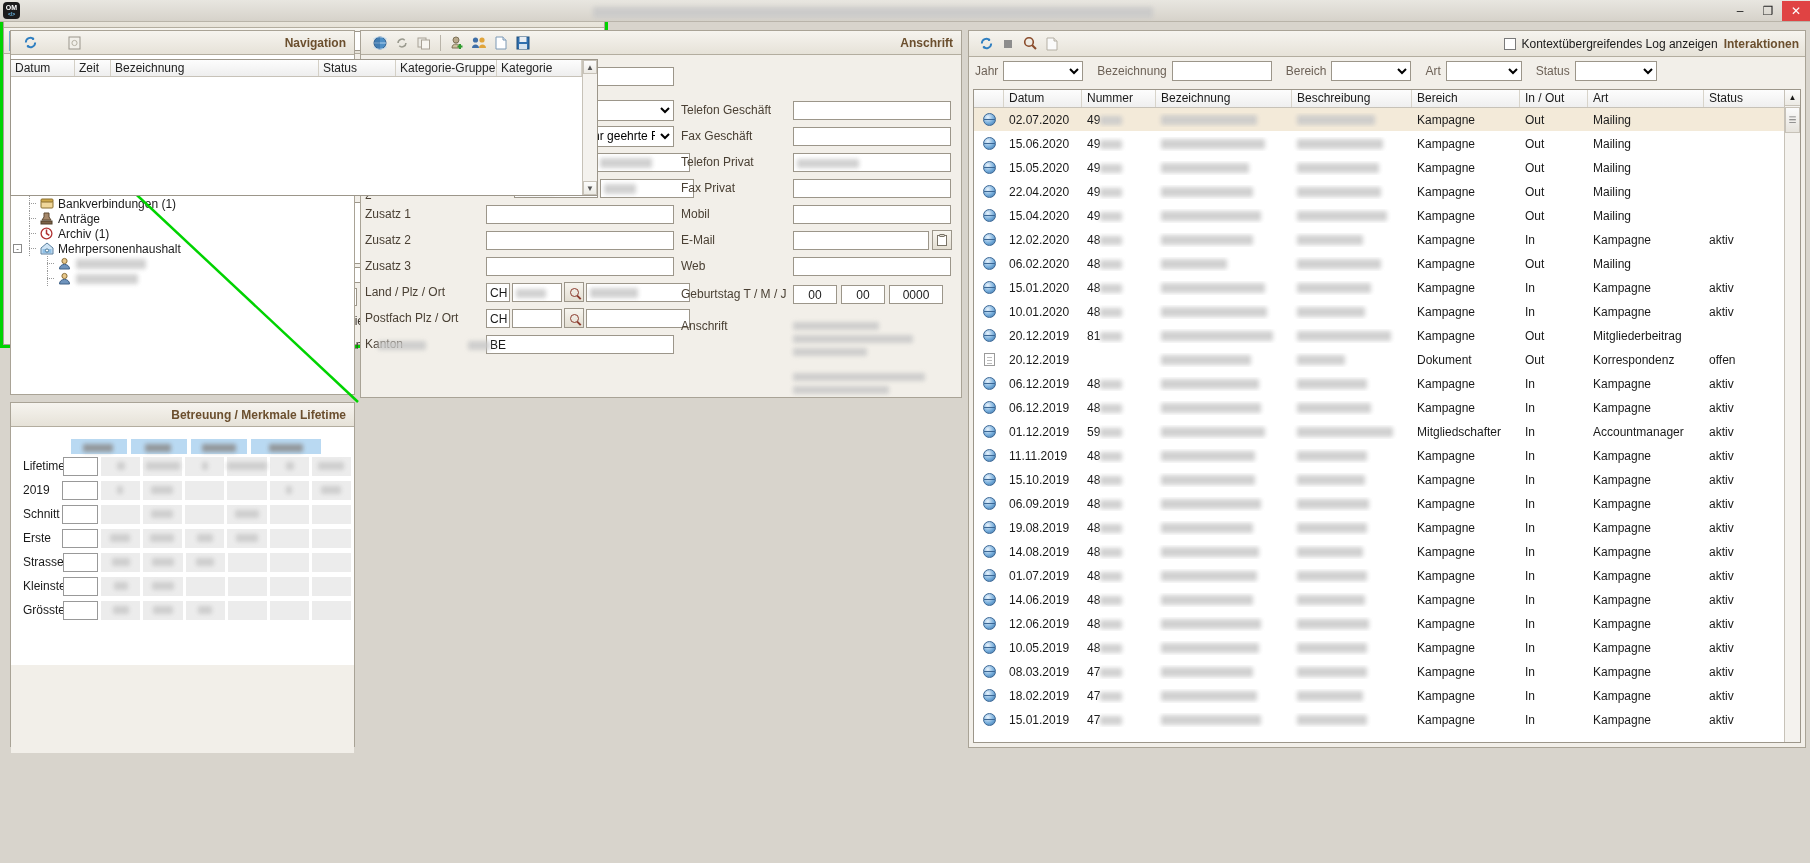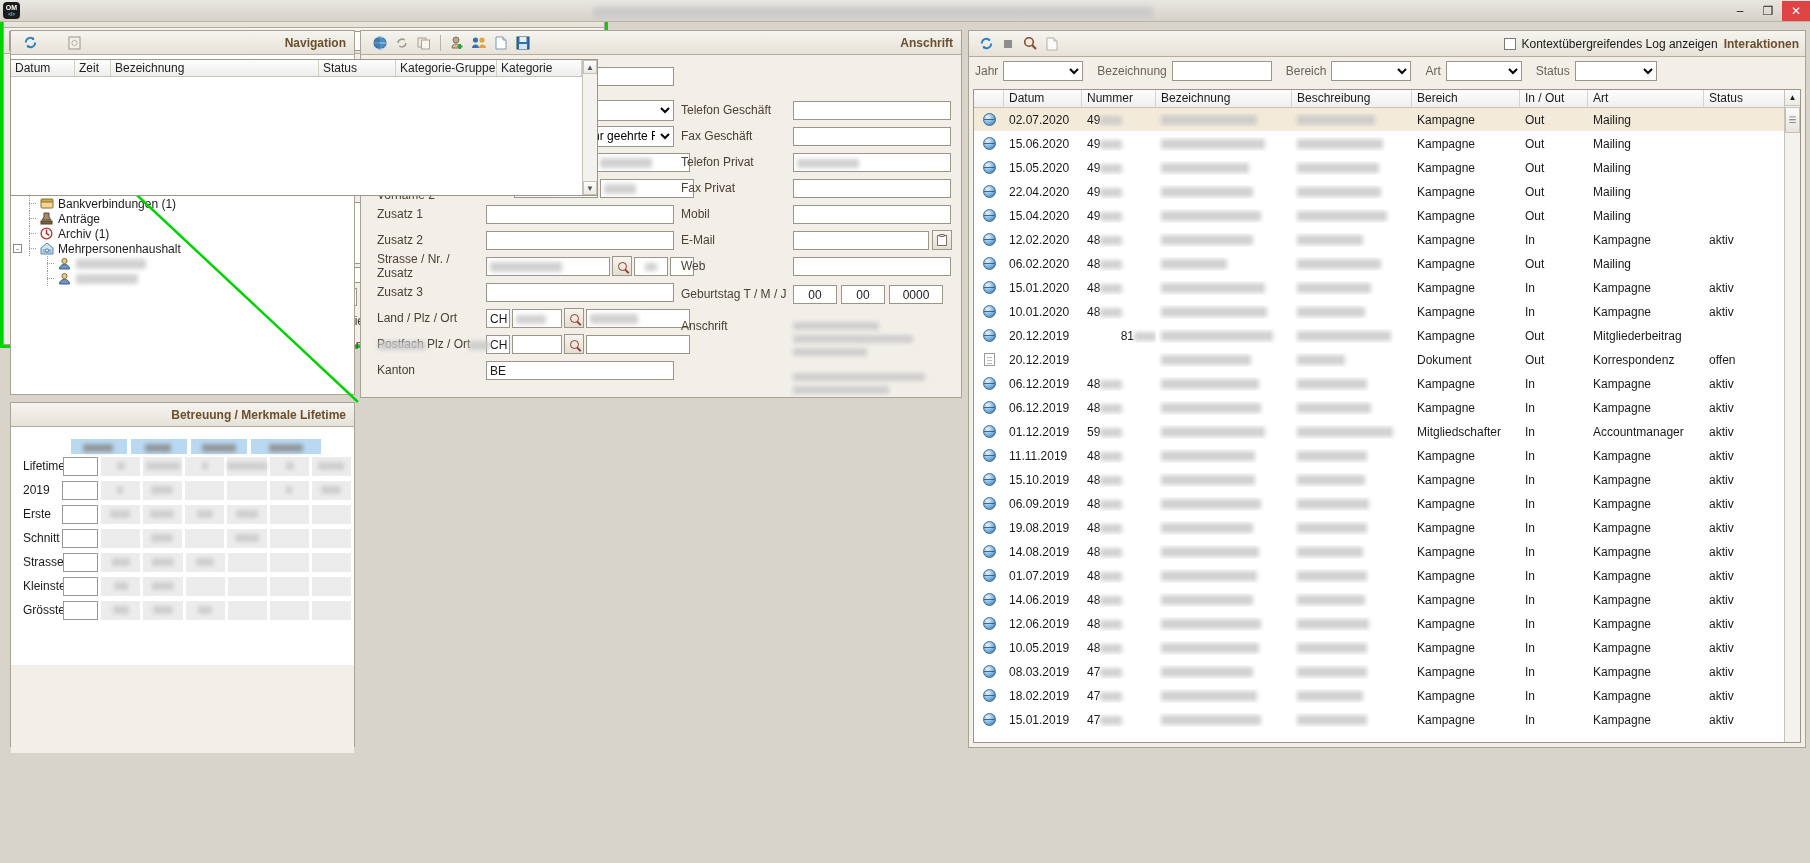--- a/index.html
+++ b/index.html
@@ -64,21 +64,21 @@
   .expander{position:absolute;left:-12px;width:9px;height:9px;border:1px solid #8a8a8a;
     background:#fff;font-size:8px;line-height:7px;text-align:center;color:#333;}
 
   
   #greenline{position:absolute;left:0;top:0;width:1810px;height:863px;pointer-events:none;}
 
   
   #anschrift{left:360px;top:30px;width:602px;height:368px;}
   #ansBody{padding:10px 0 0 0;position:relative;height:342px;}
   .frow{display:flex;align-items:center;height:22px;margin-bottom:4px;}
-  .flabel{width:125px;padding-left:16px;color:#4a4034;font-size:12px;}
+  .flabel{width:125px;padding-left:4px;color:#4a4034;font-size:12px;}
   .fin{height:19px;border:1px solid #9c968a;background:#fff;font-size:12px;
        padding:1px 3px;line-height:16px;overflow:hidden;white-space:nowrap;}
   select.fin{height:21px;padding:0 2px;font-family:"Liberation Sans",sans-serif;font-size:12px;}
   .lensbtn{width:20px;height:20px;border:1px solid #9c968a;background:linear-gradient(#f7f5ef,#e3ded2);
     display:flex;align-items:center;justify-content:center;}
   .lens{width:9px;height:9px;border:1.6px solid #8c3b2e;border-radius:50%;position:relative;display:inline-block;}
   .lens:after{content:"";position:absolute;width:1.6px;height:5px;background:#8c3b2e;
     right:-2px;bottom:-4px;transform:rotate(-45deg);}
   .rcol{position:absolute;left:320px;top:10px;width:282px;}
 
@@ -428,29 +428,20 @@
         </div>
         <div class="frow">
           <span class="flabel">Zusatz 1</span>
           <span class="fin" style="width:188px"></span>
         </div>
         <div class="frow">
           <span class="flabel">Zusatz 2</span>
           <span class="fin" style="width:188px"></span>
         </div>
         <div class="frow">
-          <span class="flabel">Strasse / Nr. / Zusatz</span>
-          <span class="fin" style="width:124px"><span class="blur " style="width:72px;height:10px;"></span></span>
-          <span class="lensbtn" style="margin-left:2px">
-            <span class="lens"></span>
-          </span>
-          <span class="fin" style="width:34px;margin-left:2px;text-align:center;color:#444"><span class="blur " style="width:12px;height:8px;"></span></span>
-          <span class="fin" style="width:24px;margin-left:2px"></span>
-        </div>
-        <div class="frow">
           <span class="flabel">Zusatz 3</span>
           <span class="fin" style="width:188px"></span>
         </div>
         <div class="frow">
           <span class="flabel">Land / Plz / Ort</span>
           <span class="fin" style="width:24px">CH</span>
           <span class="fin" style="width:50px;margin-left:2px"><span class="blur " style="width:30px;height:9px;"></span></span>
           <span class="lensbtn" style="margin-left:2px">
             <span class="lens"></span>
           </span>
@@ -546,36 +537,36 @@
             <span class="lbl">2019</span>
             <span class="stcell" style="width:36px"></span>
             <span class="stband" style="width:40px;text-align:center;line-height:19px"><span class="blur " style="width:6px;height:8px;"></span></span>
             <span class="stband" style="width:40px;text-align:center;line-height:19px"><span class="blur " style="width:22px;height:8px;"></span></span>
             <span class="stband" style="width:40px;text-align:center;line-height:19px"></span>
             <span class="stband" style="width:40px;text-align:center;line-height:19px"></span>
             <span class="stband" style="width:40px;text-align:center;line-height:19px"><span class="blur " style="width:6px;height:8px;"></span></span>
             <span class="stband" style="width:40px;text-align:center;line-height:19px"><span class="blur " style="width:20px;height:8px;"></span></span>
           </div>
           <div class="strow">
+            <span class="lbl">Schnitt</span>
+            <span class="stcell" style="width:36px"></span>
+            <span class="stband" style="width:40px;text-align:center;line-height:19px"></span>
+            <span class="stband" style="width:40px;text-align:center;line-height:19px"><span class="blur " style="width:22px;height:8px;"></span></span>
+            <span class="stband" style="width:40px;text-align:center;line-height:19px"></span>
+            <span class="stband" style="width:40px;text-align:center;line-height:19px"><span class="blur " style="width:24px;height:8px;"></span></span>
+            <span class="stband" style="width:40px;text-align:center;line-height:19px"></span>
+            <span class="stband" style="width:40px;text-align:center;line-height:19px"></span>
+          </div>
+          <div class="strow">
             <span class="lbl">Erste</span>
             <span class="stcell" style="width:36px"></span>
             <span class="stband" style="width:40px;text-align:center;line-height:19px"><span class="blur " style="width:20px;height:8px;"></span></span>
             <span class="stband" style="width:40px;text-align:center;line-height:19px"><span class="blur " style="width:24px;height:8px;"></span></span>
             <span class="stband" style="width:40px;text-align:center;line-height:19px"><span class="blur " style="width:16px;height:8px;"></span></span>
             <span class="stband" style="width:40px;text-align:center;line-height:19px"><span class="blur " style="width:22px;height:8px;"></span></span>
-            <span class="stband" style="width:40px;text-align:center;line-height:19px"></span>
-            <span class="stband" style="width:40px;text-align:center;line-height:19px"></span>
-          </div>
-          <div class="strow">
-            <span class="lbl">Schnitt</span>
-            <span class="stcell" style="width:36px"></span>
-            <span class="stband" style="width:40px;text-align:center;line-height:19px"></span>
-            <span class="stband" style="width:40px;text-align:center;line-height:19px"><span class="blur " style="width:22px;height:8px;"></span></span>
-            <span class="stband" style="width:40px;text-align:center;line-height:19px"></span>
-            <span class="stband" style="width:40px;text-align:center;line-height:19px"><span class="blur " style="width:24px;height:8px;"></span></span>
             <span class="stband" style="width:40px;text-align:center;line-height:19px"></span>
             <span class="stband" style="width:40px;text-align:center;line-height:19px"></span>
           </div>
           <div class="strow">
             <span class="lbl">Strasse</span>
             <span class="stcell" style="width:36px"></span>
             <span class="stband" style="width:40px;text-align:center;line-height:19px"><span class="blur " style="width:18px;height:8px;"></span></span>
             <span class="stband" style="width:40px;text-align:center;line-height:19px"><span class="blur " style="width:22px;height:8px;"></span></span>
             <span class="stband" style="width:40px;text-align:center;line-height:19px"><span class="blur " style="width:18px;height:8px;"></span></span>
             <span class="stband" style="width:40px;text-align:center;line-height:19px"></span>
@@ -907,21 +898,21 @@
           <div style="width:108px;">Kampagne</div>
           <div style="width:68px;">In</div>
           <div style="width:116px;">Kampagne</div>
           <div style="width:90px;">aktiv</div>
         </div>
         <div class="irow">
           <div style="width:30px;padding:0">
             <div class="globe"></div>
           </div>
           <div style="width:78px;">20.12.2019</div>
-          <div style="width:74px;text-align:right;">81<span class="blur " style="width:22px;height:9px;"></span></div>
+          <div style="width:74px;">81<span class="blur " style="width:22px;height:9px;"></span></div>
           <div style="width:136px;"><span class="blur " style="width:112px;height:10px;"></span></div>
           <div style="width:120px;"><span class="blur " style="width:94px;height:10px;"></span></div>
           <div style="width:108px;">Kampagne</div>
           <div style="width:68px;">Out</div>
           <div style="width:116px;">Mitgliederbeitrag</div>
           <div style="width:90px;"></div>
         </div>
         <div class="irow">
           <div style="width:30px;padding:0">
             <div class="docico"></div>

